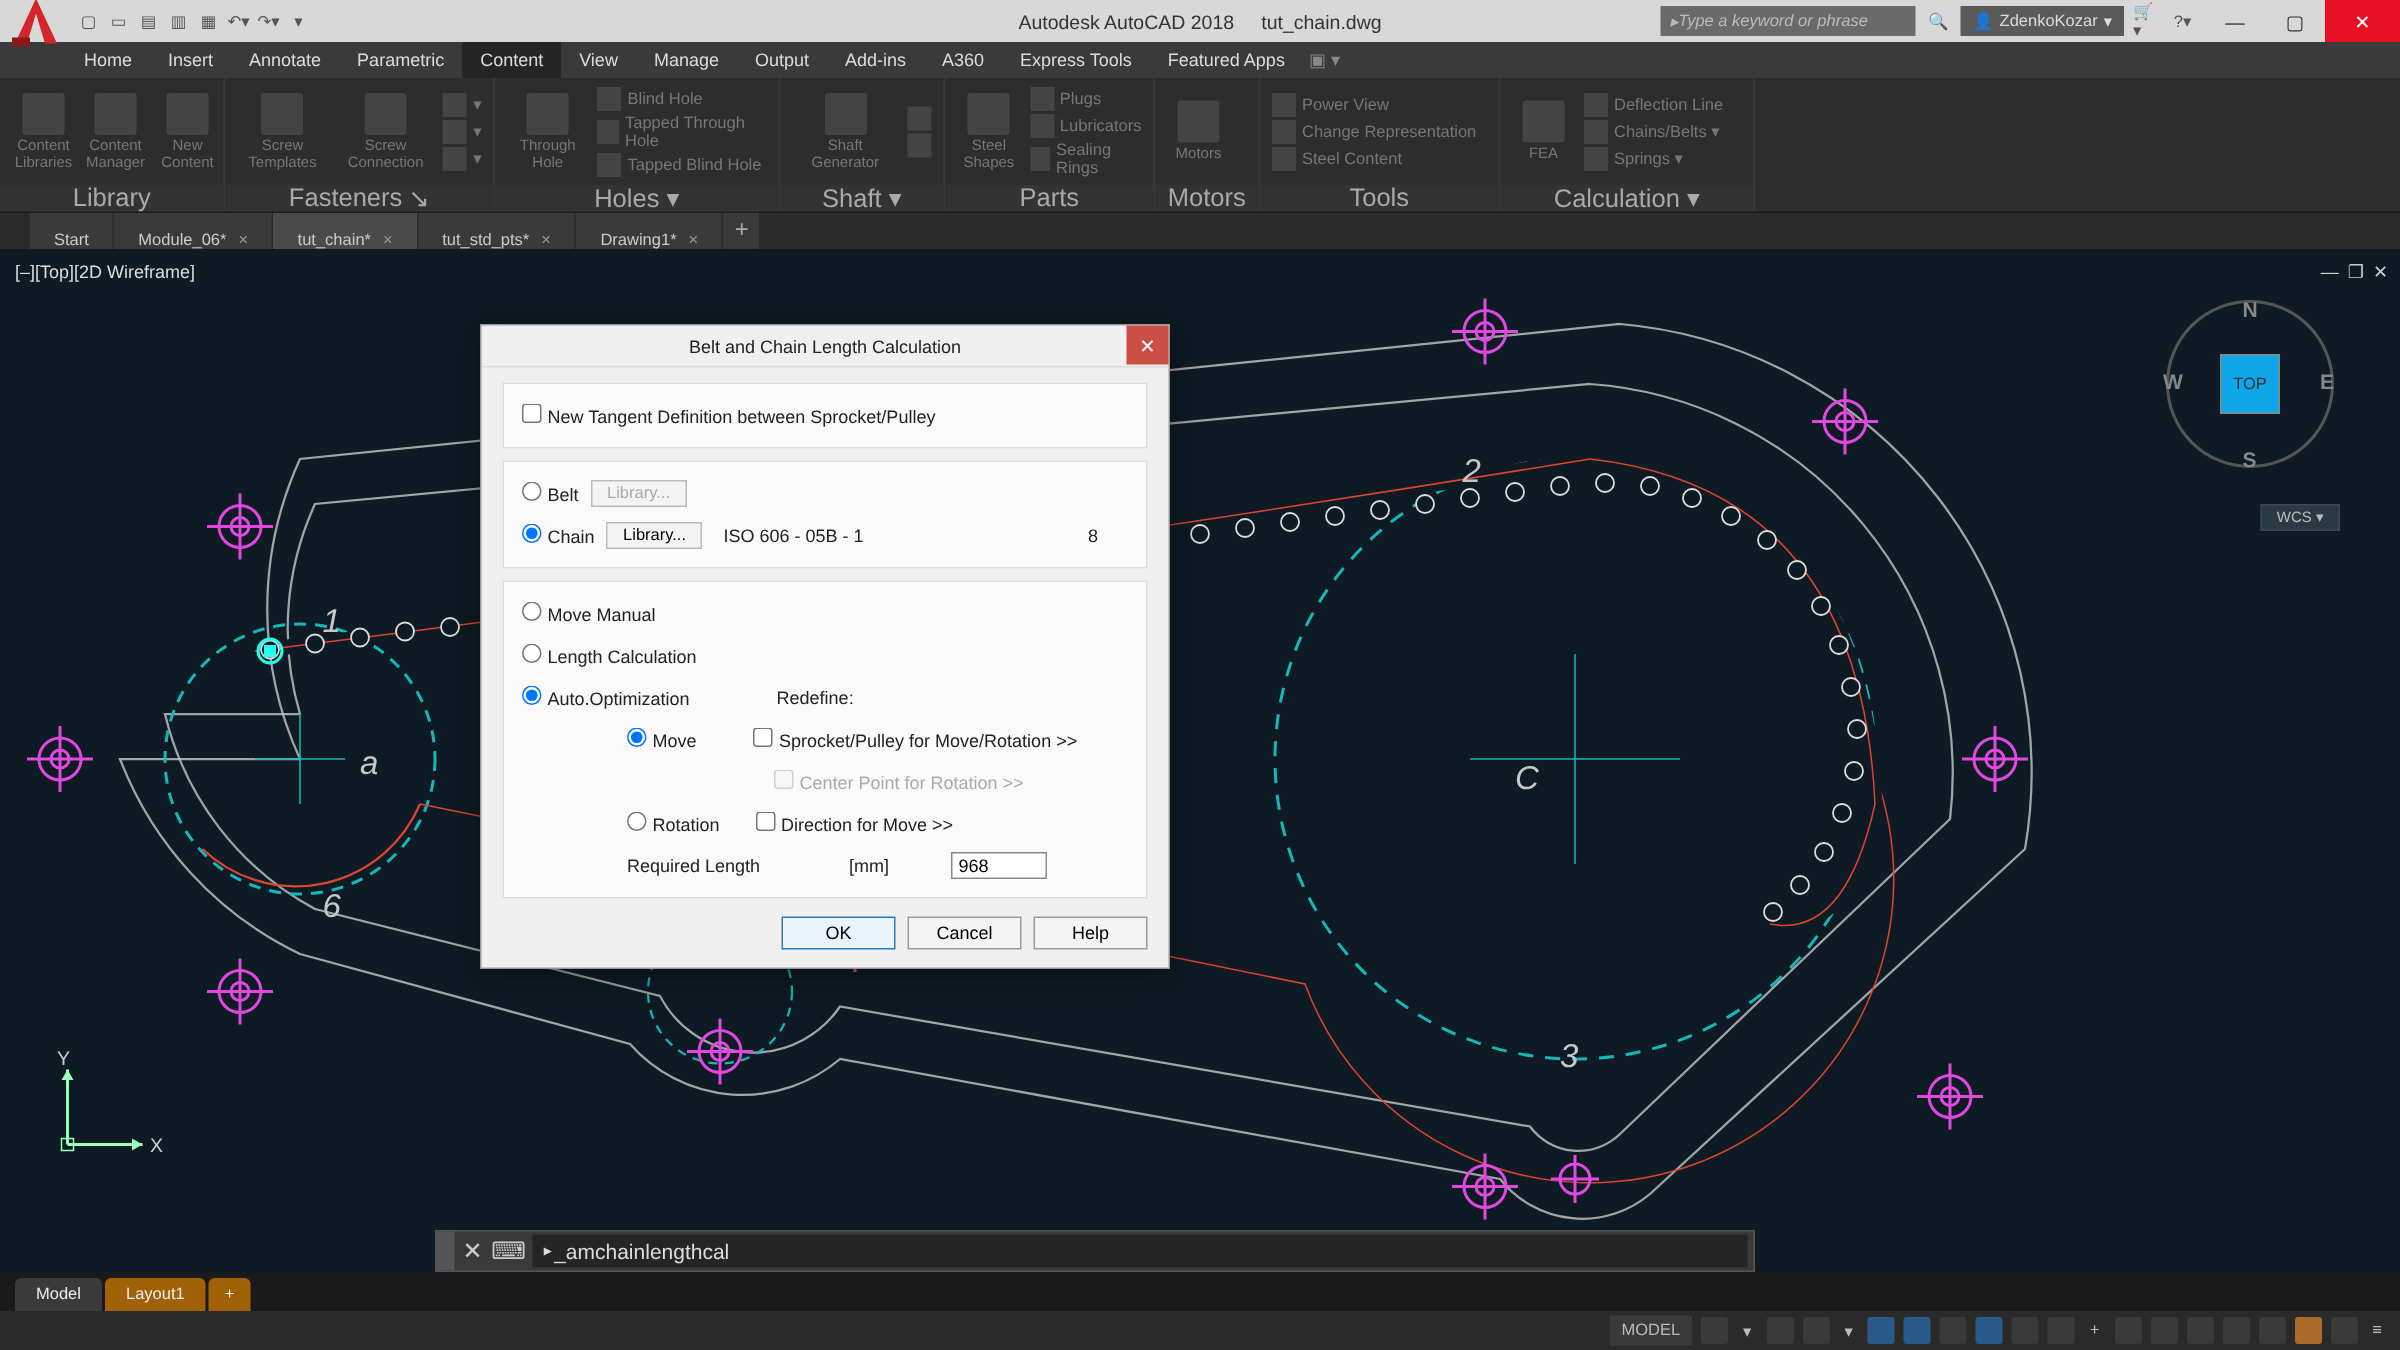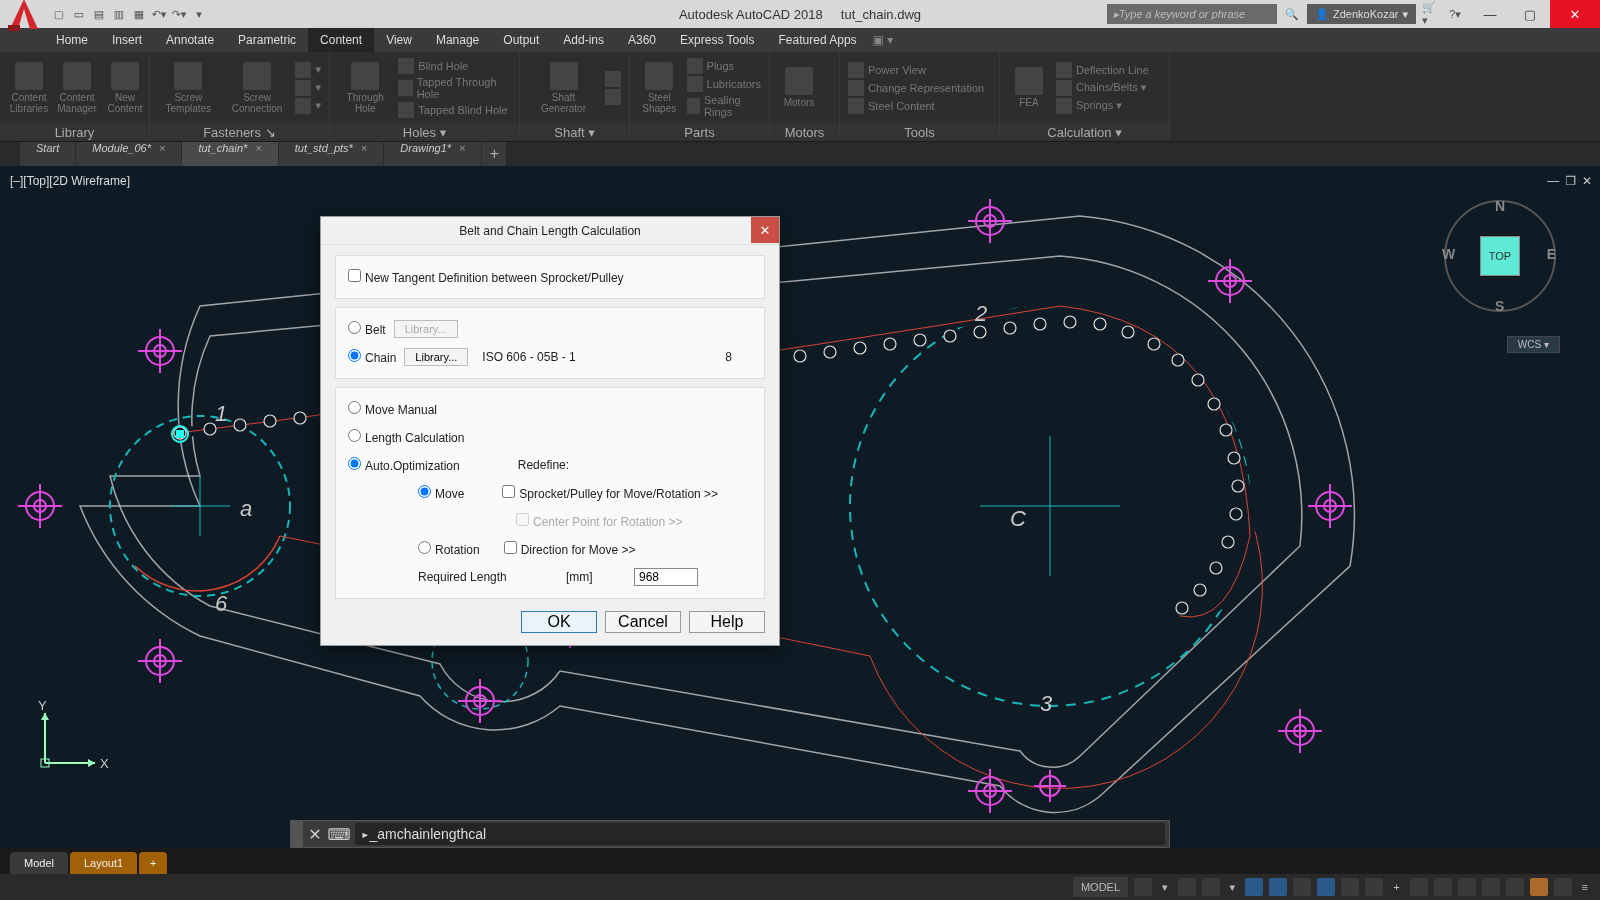--- a/index.html
+++ b/index.html
@@ -21,62 +21,62 @@
 
 .menubar { height:24px; background:#3a3a3a; display:flex; align-items:stretch; padding-left:44px; }
 .menu-item { padding:0 12px; color:#ddd; font-size:12px; display:flex; align-items:center; }
 .menu-item.active { background:#252525; }
 .menu-end { margin-left:4px; display:flex; align-items:center; gap:6px; color:#888; font-size:12px; }
 
 
 .ribbon { height:90px; background:#2d2d2d; display:flex; border-bottom:1px solid #1a1a1a; }
 .ribbon-panel { border-right:1px solid #3a3a3a; display:flex; flex-direction:column; }
 .panel-body { flex:1; display:flex; align-items:center; padding:4px 8px; gap:6px; }
-.panel-title { height:18px; text-align:center; font-size:13px; color:#aaa; background:#333; display:flex; align-items:center; justify-content:center; gap:4px; }
+.panel-title { height:18px; text-align:center; font-size:17px; color:#aaa; background:#333; display:flex; align-items:center; justify-content:center; gap:4px; }
 .rib-btn { display:flex; flex-direction:column; align-items:center; justify-content:center; gap:2px; min-width:42px; color:#777; font-size:10px; text-align:center; }
 .rib-btn .ico { width:28px; height:28px; background:#444; border-radius:2px; }
 .rib-small { display:flex; align-items:center; gap:4px; color:#777; font-size:11px; }
 .rib-small .ico-s { width:16px; height:16px; background:#444; }
 .col { display:flex; flex-direction:column; gap:2px; }
 
 
 .doctabs { height:24px; background:#2a2a2a; display:flex; align-items:stretch; padding-left:20px; gap:0; }
-.doctab { padding:0 16px; background:#3a3a3a; color:#ccc; font-size:11px; display:flex; align-items:flex-start; border-right:1px solid #2a2a2a; position:relative; gap:8px;font-style:italic; }
+.doctab { padding:0 16px; background:#3a3a3a; color:#ccc; font-size:11px; display:flex; align-items:flex-end; border-right:1px solid #2a2a2a; position:relative; gap:8px; }
 .doctab.active { background:#4a4a4a; }
 .doctab .x { color:#999; font-size:11px; }
 .doctab-add { width:24px; background:#3a3a3a; color:#aaa; display:flex; align-items:center; justify-content:center; }
 
 
 .viewport { position:absolute; top:166px; left:0; right:0; bottom:52px; background:#0e1b24; }
 .vp-label { position:absolute; top:8px; left:10px; color:#ddd; font-size:12px; }
 .vp-ctrl { position:absolute; top:8px; right:8px; color:#ccc; font-size:12px; display:flex; gap:6px; }
 
 
 .drawing { position:absolute; inset:0; }
 
 
 .viewcube { position:absolute; top:30px; right:40px; width:120px; height:120px; }
-.viewcube .cube { position:absolute; top:40px; left:40px; width:40px; height:40px; background:#5eead4; display:flex; align-items:center; justify-content:center; font-size:11px; color:#333; border:1px solid #888; }
+.viewcube .cube { position:absolute; top:40px; left:40px; width:40px; height:40px; background:#0ea5e9; display:flex; align-items:center; justify-content:center; font-size:11px; color:#333; border:1px solid #888; }
 .viewcube .dir { position:absolute; color:#888; font-size:14px; font-weight:bold; }
 .wcs { position:absolute; top:170px; right:40px; background:#2a3a44; color:#bbb; font-size:10px; padding:2px 10px; border:1px solid #445; }
 
 
 .dialog { position:absolute; top:216px; left:320px; width:460px; background:#f0f0f0; border:1px solid #999; box-shadow:0 4px 20px rgba(0,0,0,0.5); font-size:12px; color:#222; }
 .dlg-title { height:28px; display:flex; align-items:center; justify-content:center; position:relative; border-bottom:1px solid #ddd; }
 .dlg-close { position:absolute; right:0; top:0; width:28px; height:26px; background:#c94f44; color:#fff; display:flex; align-items:center; justify-content:center; font-size:13px; }
 .dlg-body { padding:10px 14px; }
 .group { border:1px solid #ddd; background:#fafafa; padding:10px 12px; margin-bottom:8px; }
 .row { display:flex; align-items:center; gap:8px; margin-bottom:6px; min-height:22px; }
 .row:last-child { margin-bottom:0; }
 input[type=checkbox], input[type=radio] { margin-right:4px; }
 .lib-btn { border:1px solid #bbb; background:#f4f4f4; padding:2px 10px; font-size:11px; }
 .lib-btn.disabled { color:#aaa; }
 .txt-input { width:64px; border:1px solid #888; padding:1px 4px; font-size:12px; background:#fff; }
 .dlg-buttons { display:flex; justify-content:flex-end; gap:8px; padding:4px 0 2px 0; }
-.dlg-btn { width:76px; height:22px; border:1px solid #999; background:#f4f4f4; font-size:16px; }
+.dlg-btn { width:76px; height:22px; border:1px solid #999; background:#f4f4f4; font-size:12px; }
 .dlg-btn.primary { border:1px solid #2a7ab8; background:#eaf3fb; }
 label.disabled { color:#aaa; }
 
 
 .cmdline { position:absolute; bottom:52px; left:290px; width:880px; height:28px; background:#3a3a3a; display:flex; align-items:center; border:1px solid #555; }
 .cmd-handle { width:12px; height:100%; background:#555; }
 .cmd-ico { width:24px; color:#ccc; text-align:center; }
 .cmd-input { flex:1; background:#252525; color:#ddd; height:22px; margin:0 4px; padding:0 6px; font-family:monospace; font-size:14px; display:flex; align-items:center; }
 
 

